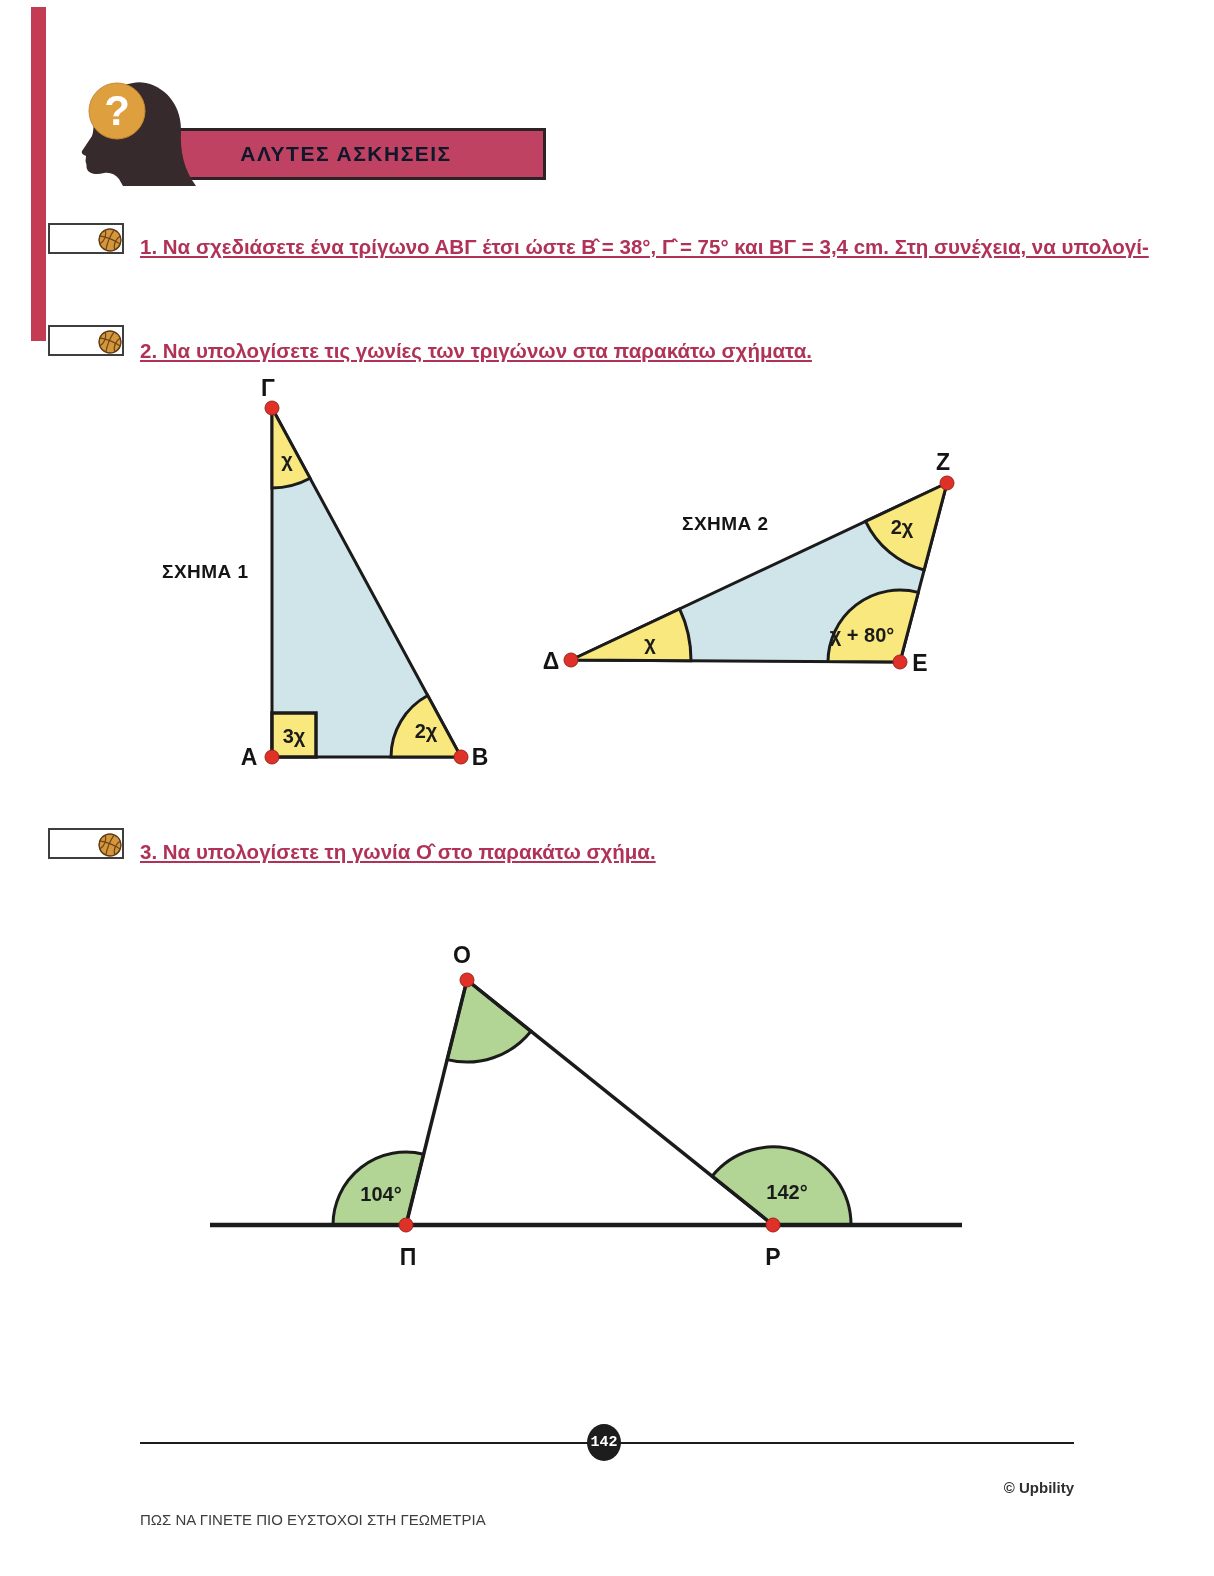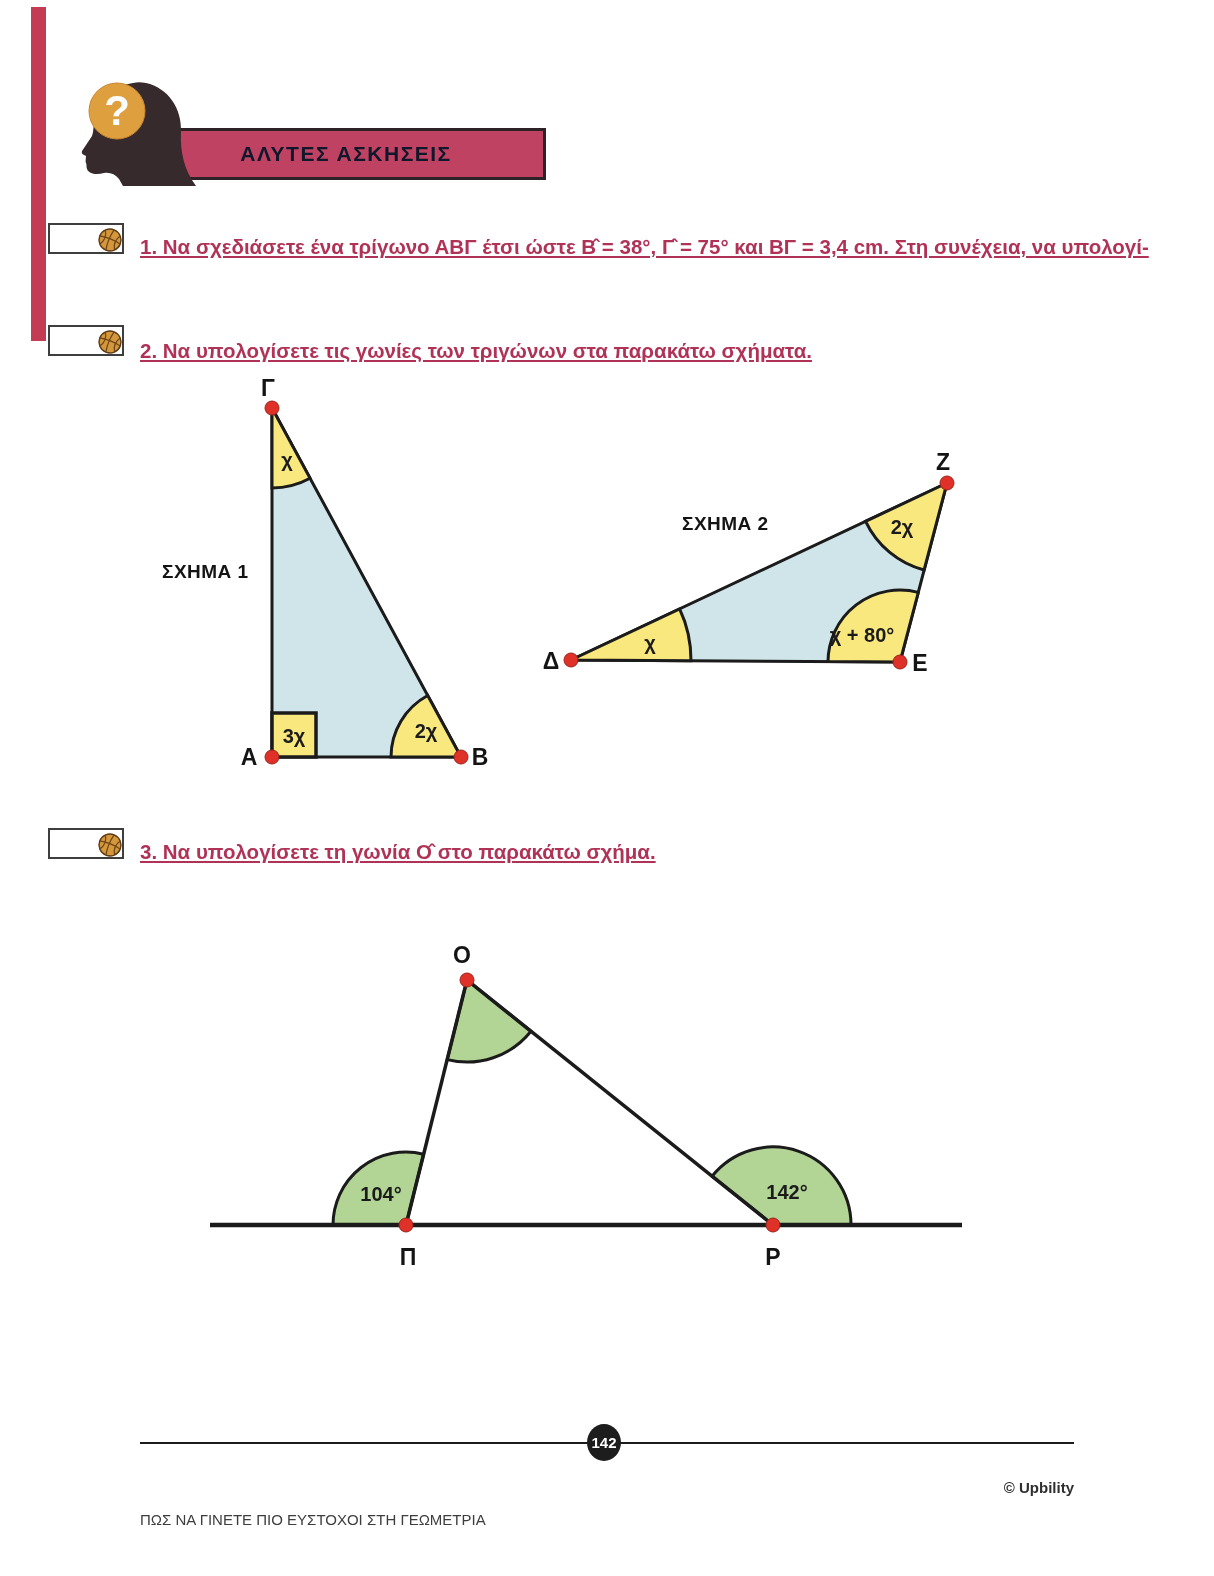--- a/index.html
+++ b/index.html
@@ -19,21 +19,21 @@
   
   .checkbox{width:72px;height:27px;background:#ffffff;border:2px solid #3e3e3e;}
   .ex-text{color:#b03357;font-weight:bold;font-size:20.5px;line-height:41px;white-space:nowrap;text-decoration:underline;}
 
   
   .fig-title{font-weight:bold;font-size:19px;color:#141414;letter-spacing:0.5px;}
 
   
   #footer-line{left:140px;top:1442px;width:934px;height:2px;background:#1c1c1c;}
   #page-badge{left:587px;top:1424px;width:34px;height:37px;border-radius:50%;background:#1d1d1d;
-              color:#ffffff;font-weight:bold;font-size:15px;display:flex;align-items:center;justify-content:center;z-index:1;}
+              color:#ffffff;font-weight:bold;font-size:15px;display:flex;align-items:center;justify-content:center;z-index:1;font-family:Liberation Mono, monospace;}
   #footer-left{left:140px;top:1479px;font-size:15px;color:#3d3d3d;margin-top:32px;}
   #footer-right{right:140px;top:1479px;font-size:15px;color:#2f2f2f;font-weight:bold;}
 
   svg text{font-family:"Liberation Sans", sans-serif;}
   .vlabel{font-weight:bold;font-size:23px;fill:#141414;}
   .alabel{font-weight:bold;font-size:20px;fill:#1b1b1b;}
 </style>
 </head>
 <body>
 

